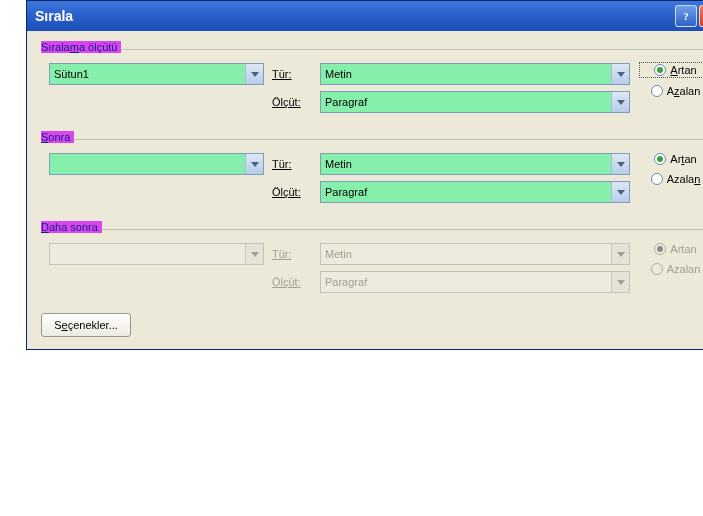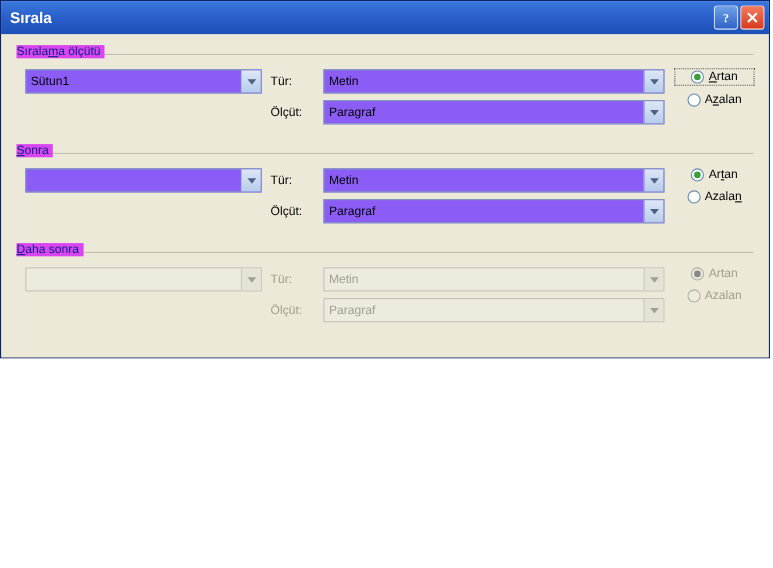--- a/index.html
+++ b/index.html
@@ -6,20 +6,21 @@
   body {
     margin: 0;
     padding: 0;
     font-family: Tahoma, Arial, sans-serif;
     font-size: 11px;
     background: #fff;
   }
   .container {
     width: 660px;
     padding: 0;
+    margin-left: 26px;
   }
   .window {
     width: 700px;
     border: 1px solid #0A246A;
     background: #ECE9D8;
     margin: 0;
   }
   .titlebar {
     height: 30px;
     background: linear-gradient(to bottom, #3B77DD 0%, #2A5FC9 50%, #1C4FB8 100%);
@@ -92,20 +93,21 @@
     align-items: center;
     margin-bottom: 6px;
   }
   .col-sel {
     width: 215px;
     margin-right: 8px;
   }
   .lbl {
     width: 48px;
     color: #000;
+    text-decoration: underline;
   }
   .lbl.disabled { color: #A0A090; }
   .seltype {
     width: 310px;
     margin-right: 10px;
   }
   .radio-col {
     display: flex;
     flex-direction: column;
     gap: 8px;
@@ -138,21 +140,21 @@
   .radio-dot {
     width: 6px;
     height: 6px;
     border-radius: 50%;
     background: #3BA03B;
   }
   .radio-dot.grey { background: #888; }
 
   .combo {
     height: 22px;
-    background: #8b5cf6;
+    background: #86efac;
     border: 1px solid #7F9DB9;
     display: flex;
     align-items: center;
     padding: 0 0 0 4px;
     position: relative;
     cursor: pointer;
   }
   .combo.disabled {
     background: #EDEBDE;
     border-color: #C4C2B4;
@@ -408,19 +410,22 @@
                 <div class="radio-circle disabled"></div>
                 <span>Azalan</span>
               </div>
             </div>
           </div>
         </div>
       </div>
 
 
       <div class="button-row">
+        <div class="btn">
+          <span>S<span class="underline-letter">e</span>çenekler...</span>
+        </div>
         <div class="right-buttons">
         </div>
       </div>
     </div>
   </div>
 
 </div>
 
 </body></html>

